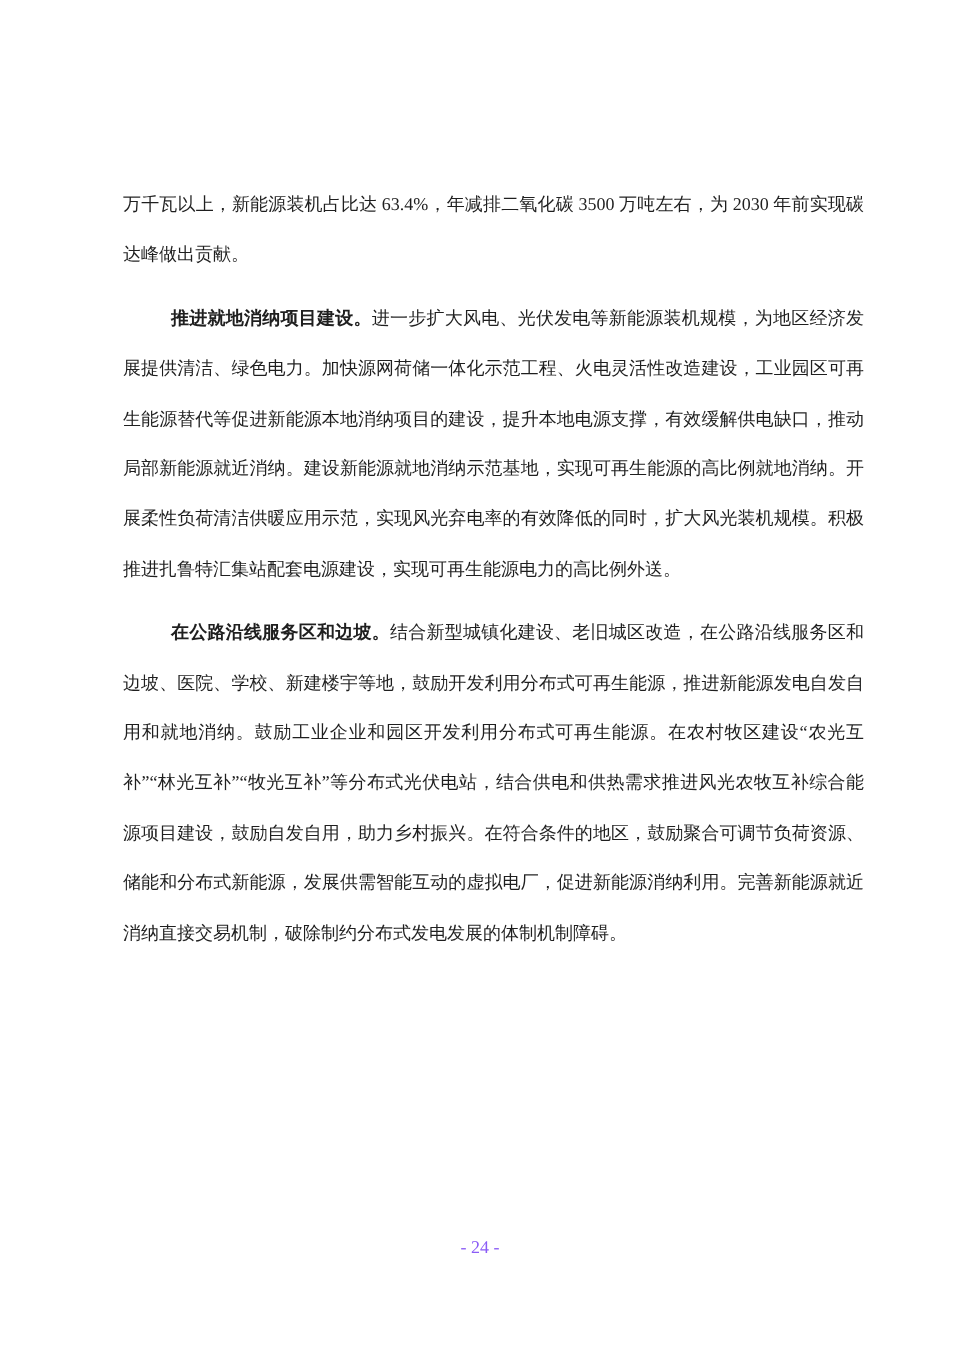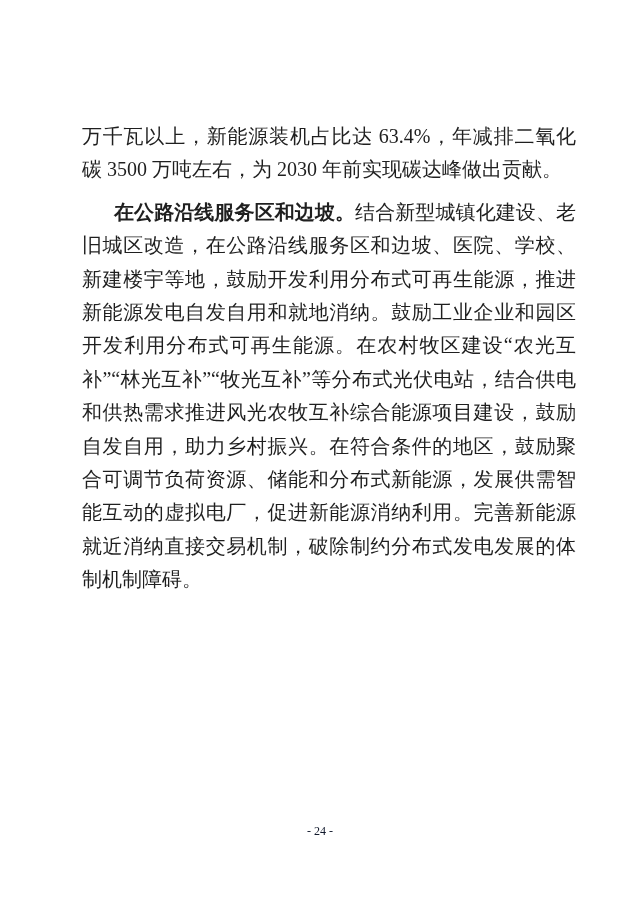--- a/index.html
+++ b/index.html
@@ -17,50 +17,51 @@
     color: #1f1f1f;
   }
   .content {
     position: absolute;
     left: 82px;
     top: 120px;
     width: 494px;
   }
   .content p {
     margin: 0 0 9px 0;
-    font-size: 20px;
+    font-size: 12px;
     line-height: 33.4px;
     text-align: justify;
     text-justify: inter-ideograph;
     letter-spacing: 0;
   }
   .content p.indent {
     text-indent: 32px;
   }
   .content p b {
     font-weight: bold;
   }
   .page-number {
     position: absolute;
     top: 824px;
     left: 0;
     width: 100%;
     text-align: center;
     font-size: 12px;
     line-height: 14px;
-    color: #0f172a;
+    color: #8b5cf6;
   }
 </style>
 </head>
 <body>
 
 <div class="page">
   <div class="content">
 
     <p><span>万千瓦以上，新能源装机占比达 63.4%，年减排二氧化碳 3500 万吨左右，为 2030 年前实现碳达峰做出贡献。</span></p>
 
+    <p class="indent"><b>推进就地消纳项目建设。</b><span>进一步扩大风电、光伏发电等新能源装机规模，为地区经济发展提供清洁、绿色电力。加快源网荷储一体化示范工程、火电灵活性改造建设，工业园区可再生能源替代等促进新能源本地消纳项目的建设，提升本地电源支撑，有效缓解供电缺口，推动局部新能源就近消纳。建设新能源就地消纳示范基地，实现可再生能源的高比例就地消纳。开展柔性负荷清洁供暖应用示范，实现风光弃电率的有效降低的同时，扩大风光装机规模。积极推进扎鲁特汇集站配套电源建设，实现可再生能源电力的高比例外送。</span></p>
 
     <p class="indent"><b>在公路沿线服务区和边坡。</b><span>结合新型城镇化建设、老旧城区改造，在公路沿线服务区和边坡、医院、学校、新建楼宇等地，鼓励开发利用分布式可再生能源，推进新能源发电自发自用和就地消纳。鼓励工业企业和园区开发利用分布式可再生能源。在农村牧区建设“农光互补”“林光互补”“牧光互补”等分布式光伏电站，结合供电和供热需求推进风光农牧互补综合能源项目建设，鼓励自发自用，助力乡村振兴。在符合条件的地区，鼓励聚合可调节负荷资源、储能和分布式新能源，发展供需智能互动的虚拟电厂，促进新能源消纳利用。完善新能源就近消纳直接交易机制，破除制约分布式发电发展的体制机制障碍。</span></p>
 
   </div>
 
   <div class="page-number">- 24 -</div>
 </div>
 
 </body></html>

